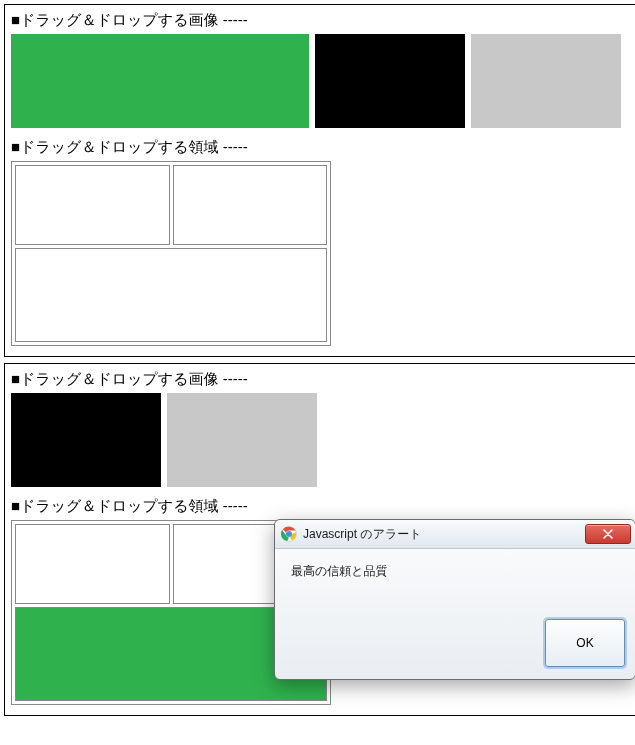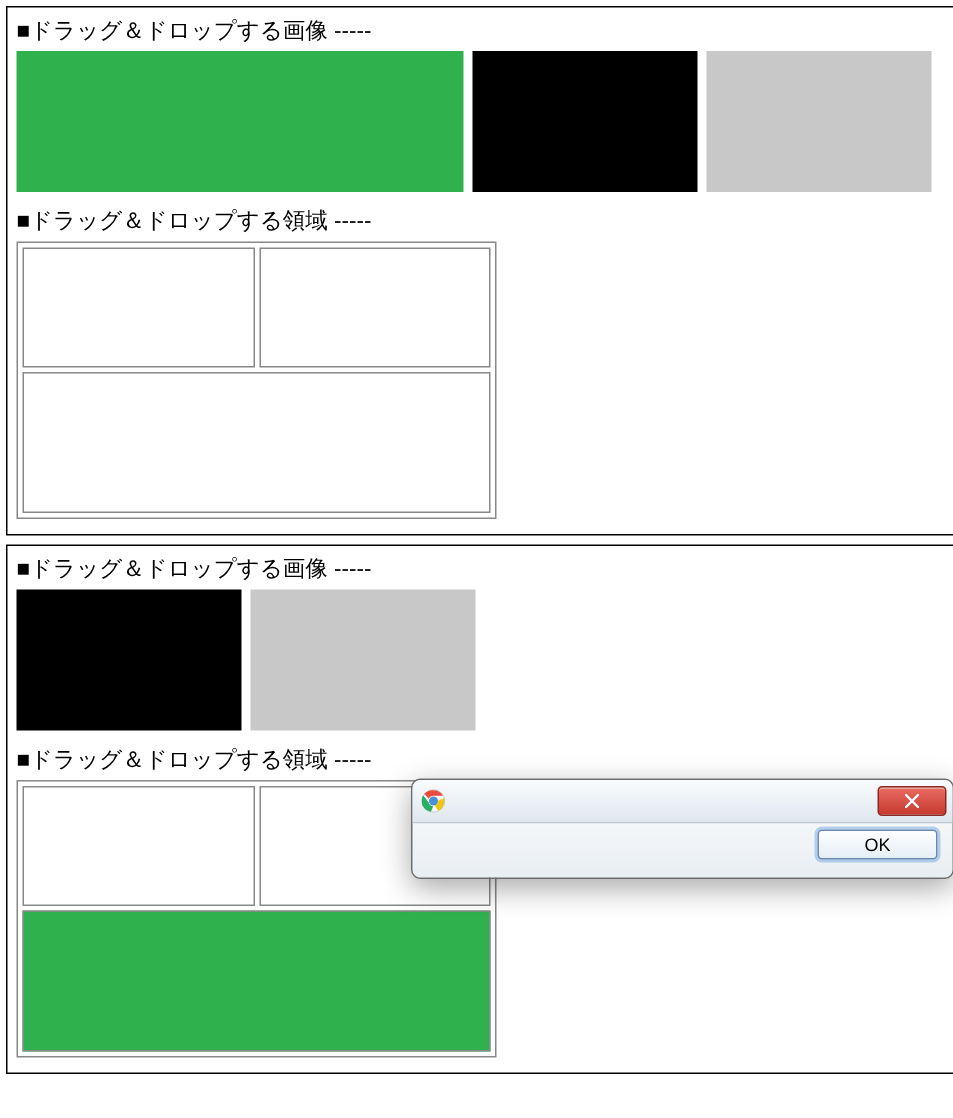--- a/index.html
+++ b/index.html
@@ -103,21 +103,21 @@
     color: #222;
     min-height: 44px;
   }
   .alert-actions {
     display: flex;
     justify-content: flex-end;
     padding: 4px 10px 12px 10px;
   }
   .ok-btn {
     min-width: 80px;
-    padding: 2px 14px;
+    padding: 16px 14px;
     font-size: 12px;
     border: 1px solid #6a8ab6;
     border-radius: 3px;
     background: linear-gradient(#fefefe, #e6eef5);
     box-shadow: 0 0 0 2px rgba(100,160,220,0.45);
   }
   .page-root { position: relative; }
 </style>
 </head>
 <body>
@@ -169,26 +169,28 @@
         <span class="app-icon">
           <svg viewBox="0 0 16 16">
             <circle cx="8" cy="8" r="7.5" fill="#fff" stroke="#c0c0c0" stroke-width="0.6"></circle>
             <path d="M8 0.8a7.2 7.2 0 0 1 6.3 3.7H8a3.5 3.5 0 0 0-3.2 2L1.9 3.2A7.2 7.2 0 0 1 8 0.8z" fill="#e74c3c"></path>
             <path d="M14.9 6.2a7.2 7.2 0 0 1-3.8 8.4L8.9 11a3.5 3.5 0 0 0 2.3-3.3l3.7-1.5z" fill="#f1c40f"></path>
             <path d="M1.1 4.1 4.8 9a3.5 3.5 0 0 0 3 2.5l-1.5 3.6A7.2 7.2 0 0 1 1.1 4.1z" fill="#27ae60"></path>
             <circle cx="8" cy="8" r="3" fill="#4a90d9"></circle>
             <circle cx="8" cy="8" r="2.3" fill="#fff" opacity="0"></circle>
           </svg>
         </span>
+        <span class="title-text">Javascript のアラート</span>
         <span class="spacer"></span>
         <span class="close-btn">
           <svg viewBox="0 0 10 10">
             <path d="M1 1 L9 9 M9 1 L1 9" stroke="#fff" stroke-width="1.6" stroke-linecap="round"></path>
           </svg>
         </span>
       </div>
+      <div class="alert-body">最高の信頼と品質</div>
       <div class="alert-actions">
         <button class="ok-btn">OK</button>
       </div>
     </div>
   </div>
 
 </div>
 
 </body></html>

